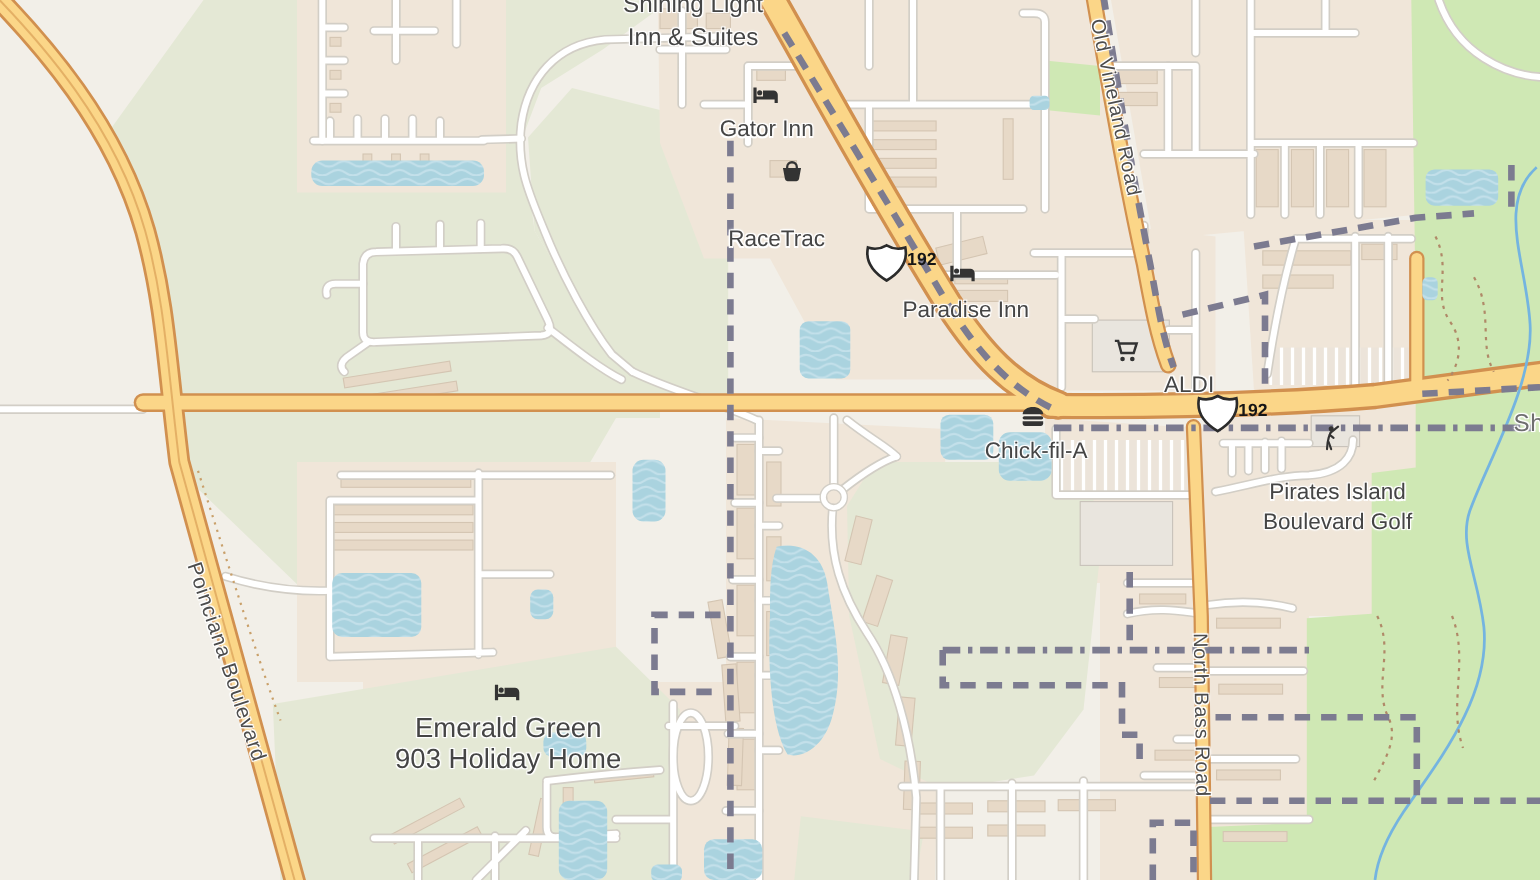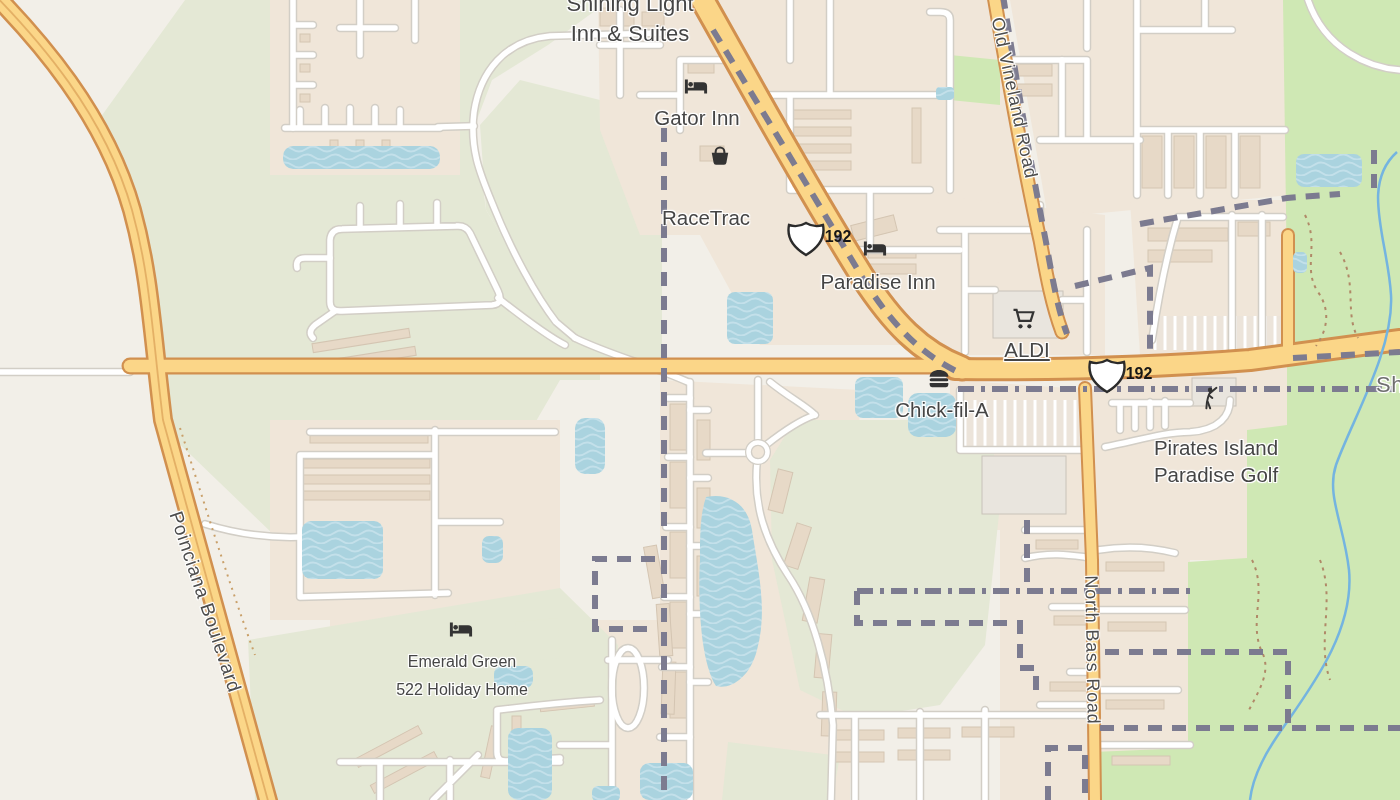--- a/index.html
+++ b/index.html
@@ -343,21 +343,21 @@
 </div>
 <div class="poi-label halo" style="left:878px;top:268px;text-align:right;">Paradise Inn</div>
 
 <div class="poi" style="left:1025px;top:320px;">
   <svg width="28" height="28" viewBox="0 0 24 24" fill="none" stroke="#333333" stroke-width="1.9">
     <path d="M3 4.2 h2.6 l2.5 9.4 h9.6 l2.3-7.4 H6.3"></path>
     <circle cx="9" cy="18.3" r="1.8" fill="#333333" stroke="none"></circle>
     <circle cx="16.6" cy="18.3" r="1.8" fill="#333333" stroke="none"></circle>
   </svg>
 </div>
-<div class="poi-label halo" style="left:1027px;top:336px;text-decoration:underline;">ALDI</div>
+<div class="poi-label halo" style="left:1081px;top:336px;">ALDI</div>
 
 <div class="poi" style="left:940px;top:380px;">
   <svg width="28" height="28" viewBox="0 0 24 24" fill="#333333">
     <path d="M4 10 C4 6.2 8 4.2 12 4.2 C16 4.2 20 6.2 20 10 Z"></path>
     <rect x="4" y="11.4" width="16" height="2.6" rx="1.3"></rect>
     <path d="M4 15.4 h16 v1.6 a2 2 0 0 1-2 2 H6 a2 2 0 0 1-2-2 Z"></path>
   </svg>
 </div>
 <div class="poi-label halo" style="left:942px;top:396px;">Chick-fil-A</div>
 
@@ -365,27 +365,27 @@
   <svg width="26" height="26" viewBox="0 0 24 24" fill="none" stroke="#333333" stroke-width="1.8" stroke-linecap="round">
     <circle cx="14" cy="4.5" r="2.1" fill="#333333" stroke="none"></circle>
     <path d="M13.5 7.5 C12 10.5 11.5 13 11 16 L10.5 21.5"></path>
     <path d="M11.8 15.5 L14 21.5"></path>
     <path d="M12.8 9.5 L16 12"></path>
     <path d="M13.8 7.5 L19.8 2.6"></path>
   </svg>
 </div>
 <div class="poi-label halo" style="left:1216px;top:418px;margin-top:16px;">
   <div>Pirates Island</div>
-  <div>Paradise Golf</div>
+  <div>Boulevard Golf</div>
 </div>
 
 <div class="poi" style="left:462px;top:630px;">
   <svg width="28" height="28" viewBox="0 0 24 24" fill="#333333">
     <path d="M2.5 6.5 V18.5 H5 v-2.6 h14 v2.6 h2.5 v-6.3 a3.4 3.4 0 0 0-3.4-3.4 H10 v4.6 H5 V6.5 Z"></path>
     <circle cx="7.4" cy="10.6" r="2"></circle>
   </svg>
 </div>
-<div class="poi-label halo" style="left:462px;top:648px;font-size:16px;line-height:28px;">
+<div class="poi-label halo" style="left:462px;top:648px;font-size:25px;line-height:28px;">
   <div>Emerald Green</div>
-  <div>522 Holiday Home</div>
+  <div>903 Holiday Home</div>
 </div>
 
 </div>
 
 </body></html>

